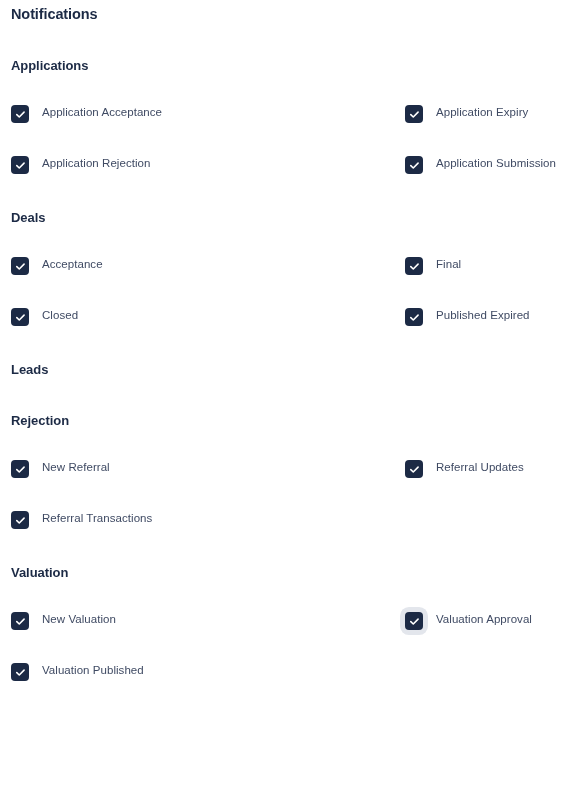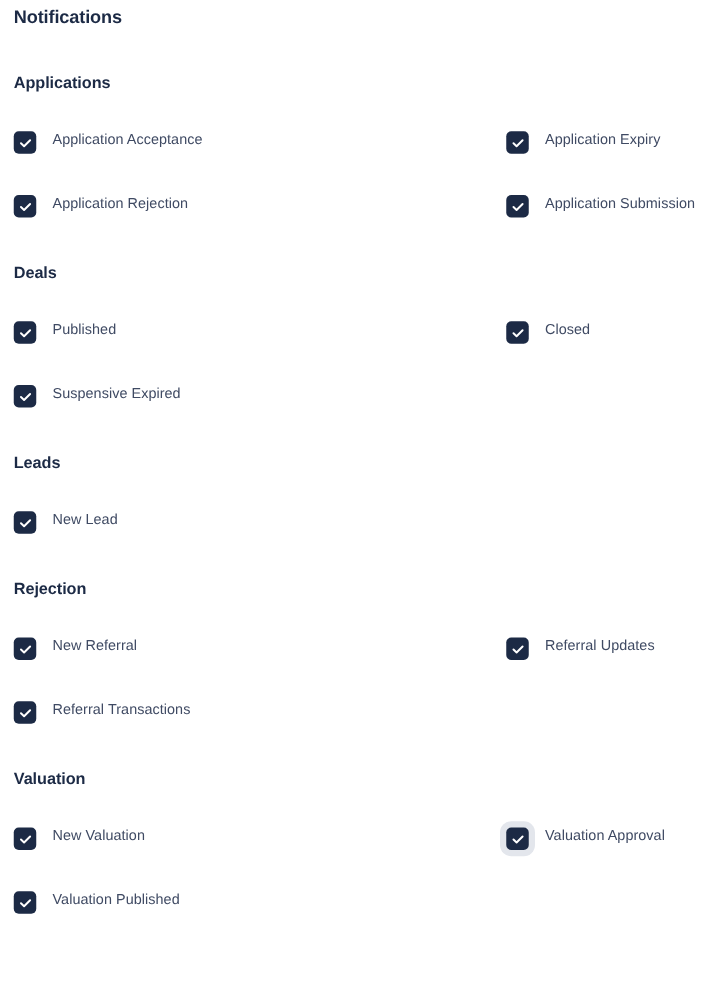--- a/index.html
+++ b/index.html
@@ -146,109 +146,106 @@
       </div>
       <div class="section">
         <h2 class="section-title">Deals</h2>
         <div class="option-grid">
           <div class="option-row">
             <span class="checkbox" role="checkbox" aria-checked="true">
               <svg viewBox="0 0 16 16" aria-hidden="true">
                 <path d="M2.6 8.2 L6.2 11.6 L13.2 4.6" fill="none" stroke="#ffffff" stroke-width="2.3" stroke-linecap="round" stroke-linejoin="round"></path>
               </svg>
             </span>
-            <span class="option-label">Published</span>
+            <span class="option-label">Acceptance</span>
+          </div>
+          <div class="option-row">
+            <span class="checkbox" role="checkbox" aria-checked="true">
+              <svg viewBox="0 0 16 16" aria-hidden="true">
+                <path d="M2.6 8.2 L6.2 11.6 L13.2 4.6" fill="none" stroke="#ffffff" stroke-width="2.3" stroke-linecap="round" stroke-linejoin="round"></path>
+              </svg>
+            </span>
+            <span class="option-label">Final</span>
           </div>
           <div class="option-row">
             <span class="checkbox" role="checkbox" aria-checked="true">
               <svg viewBox="0 0 16 16" aria-hidden="true">
                 <path d="M2.6 8.2 L6.2 11.6 L13.2 4.6" fill="none" stroke="#ffffff" stroke-width="2.3" stroke-linecap="round" stroke-linejoin="round"></path>
               </svg>
             </span>
             <span class="option-label">Closed</span>
           </div>
           <div class="option-row">
             <span class="checkbox" role="checkbox" aria-checked="true">
               <svg viewBox="0 0 16 16" aria-hidden="true">
                 <path d="M2.6 8.2 L6.2 11.6 L13.2 4.6" fill="none" stroke="#ffffff" stroke-width="2.3" stroke-linecap="round" stroke-linejoin="round"></path>
               </svg>
             </span>
-            <span class="option-label">Suspensive Expired</span>
+            <span class="option-label">Published Expired</span>
           </div>
         </div>
       </div>
       <div class="section">
         <h2 class="section-title">Leads</h2>
-        <div class="option-grid">
-          <div class="option-row">
-            <span class="checkbox" role="checkbox" aria-checked="true">
-              <svg viewBox="0 0 16 16" aria-hidden="true">
-                <path d="M2.6 8.2 L6.2 11.6 L13.2 4.6" fill="none" stroke="#ffffff" stroke-width="2.3" stroke-linecap="round" stroke-linejoin="round"></path>
-              </svg>
-            </span>
-            <span class="option-label">New Lead</span>
+      </div>
+      <div class="section">
+        <h2 class="section-title">Rejection</h2>
+        <div class="option-grid">
+          <div class="option-row">
+            <span class="checkbox" role="checkbox" aria-checked="true">
+              <svg viewBox="0 0 16 16" aria-hidden="true">
+                <path d="M2.6 8.2 L6.2 11.6 L13.2 4.6" fill="none" stroke="#ffffff" stroke-width="2.3" stroke-linecap="round" stroke-linejoin="round"></path>
+              </svg>
+            </span>
+            <span class="option-label">New Referral</span>
+          </div>
+          <div class="option-row">
+            <span class="checkbox" role="checkbox" aria-checked="true">
+              <svg viewBox="0 0 16 16" aria-hidden="true">
+                <path d="M2.6 8.2 L6.2 11.6 L13.2 4.6" fill="none" stroke="#ffffff" stroke-width="2.3" stroke-linecap="round" stroke-linejoin="round"></path>
+              </svg>
+            </span>
+            <span class="option-label">Referral Updates</span>
+          </div>
+          <div class="option-row">
+            <span class="checkbox" role="checkbox" aria-checked="true">
+              <svg viewBox="0 0 16 16" aria-hidden="true">
+                <path d="M2.6 8.2 L6.2 11.6 L13.2 4.6" fill="none" stroke="#ffffff" stroke-width="2.3" stroke-linecap="round" stroke-linejoin="round"></path>
+              </svg>
+            </span>
+            <span class="option-label">Referral Transactions</span>
           </div>
           <div class="option-row option-cell-empty"></div>
         </div>
       </div>
       <div class="section">
-        <h2 class="section-title">Rejection</h2>
-        <div class="option-grid">
-          <div class="option-row">
-            <span class="checkbox" role="checkbox" aria-checked="true">
-              <svg viewBox="0 0 16 16" aria-hidden="true">
-                <path d="M2.6 8.2 L6.2 11.6 L13.2 4.6" fill="none" stroke="#ffffff" stroke-width="2.3" stroke-linecap="round" stroke-linejoin="round"></path>
-              </svg>
-            </span>
-            <span class="option-label">New Referral</span>
-          </div>
-          <div class="option-row">
-            <span class="checkbox" role="checkbox" aria-checked="true">
-              <svg viewBox="0 0 16 16" aria-hidden="true">
-                <path d="M2.6 8.2 L6.2 11.6 L13.2 4.6" fill="none" stroke="#ffffff" stroke-width="2.3" stroke-linecap="round" stroke-linejoin="round"></path>
-              </svg>
-            </span>
-            <span class="option-label">Referral Updates</span>
-          </div>
-          <div class="option-row">
-            <span class="checkbox" role="checkbox" aria-checked="true">
-              <svg viewBox="0 0 16 16" aria-hidden="true">
-                <path d="M2.6 8.2 L6.2 11.6 L13.2 4.6" fill="none" stroke="#ffffff" stroke-width="2.3" stroke-linecap="round" stroke-linejoin="round"></path>
-              </svg>
-            </span>
-            <span class="option-label">Referral Transactions</span>
+        <h2 class="section-title">Valuation</h2>
+        <div class="option-grid">
+          <div class="option-row">
+            <span class="checkbox" role="checkbox" aria-checked="true">
+              <svg viewBox="0 0 16 16" aria-hidden="true">
+                <path d="M2.6 8.2 L6.2 11.6 L13.2 4.6" fill="none" stroke="#ffffff" stroke-width="2.3" stroke-linecap="round" stroke-linejoin="round"></path>
+              </svg>
+            </span>
+            <span class="option-label">New Valuation</span>
+          </div>
+          <div class="option-row">
+            <span class="checkbox focused" role="checkbox" aria-checked="true">
+              <svg viewBox="0 0 16 16" aria-hidden="true">
+                <path d="M2.6 8.2 L6.2 11.6 L13.2 4.6" fill="none" stroke="#ffffff" stroke-width="2.3" stroke-linecap="round" stroke-linejoin="round"></path>
+              </svg>
+            </span>
+            <span class="option-label">Valuation Approval</span>
+          </div>
+          <div class="option-row">
+            <span class="checkbox" role="checkbox" aria-checked="true">
+              <svg viewBox="0 0 16 16" aria-hidden="true">
+                <path d="M2.6 8.2 L6.2 11.6 L13.2 4.6" fill="none" stroke="#ffffff" stroke-width="2.3" stroke-linecap="round" stroke-linejoin="round"></path>
+              </svg>
+            </span>
+            <span class="option-label">Valuation Published</span>
           </div>
           <div class="option-row option-cell-empty"></div>
         </div>
       </div>
-      <div class="section">
-        <h2 class="section-title">Valuation</h2>
-        <div class="option-grid">
-          <div class="option-row">
-            <span class="checkbox" role="checkbox" aria-checked="true">
-              <svg viewBox="0 0 16 16" aria-hidden="true">
-                <path d="M2.6 8.2 L6.2 11.6 L13.2 4.6" fill="none" stroke="#ffffff" stroke-width="2.3" stroke-linecap="round" stroke-linejoin="round"></path>
-              </svg>
-            </span>
-            <span class="option-label">New Valuation</span>
-          </div>
-          <div class="option-row">
-            <span class="checkbox focused" role="checkbox" aria-checked="true">
-              <svg viewBox="0 0 16 16" aria-hidden="true">
-                <path d="M2.6 8.2 L6.2 11.6 L13.2 4.6" fill="none" stroke="#ffffff" stroke-width="2.3" stroke-linecap="round" stroke-linejoin="round"></path>
-              </svg>
-            </span>
-            <span class="option-label">Valuation Approval</span>
-          </div>
-          <div class="option-row">
-            <span class="checkbox" role="checkbox" aria-checked="true">
-              <svg viewBox="0 0 16 16" aria-hidden="true">
-                <path d="M2.6 8.2 L6.2 11.6 L13.2 4.6" fill="none" stroke="#ffffff" stroke-width="2.3" stroke-linecap="round" stroke-linejoin="round"></path>
-              </svg>
-            </span>
-            <span class="option-label">Valuation Published</span>
-          </div>
-          <div class="option-row option-cell-empty"></div>
-        </div>
-      </div>
     </div>
 
 </div>
 
 </body></html>

